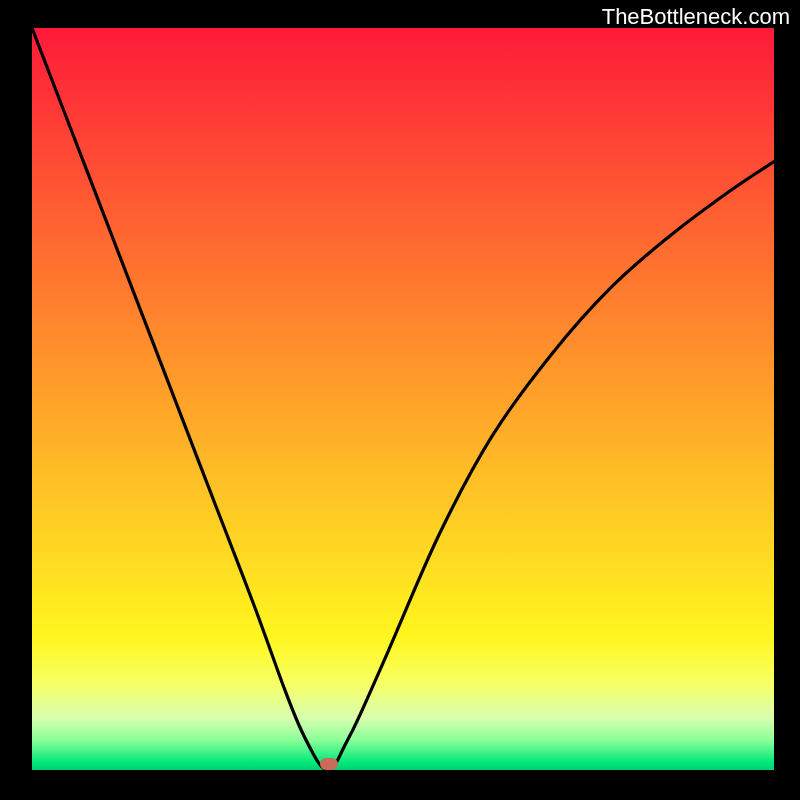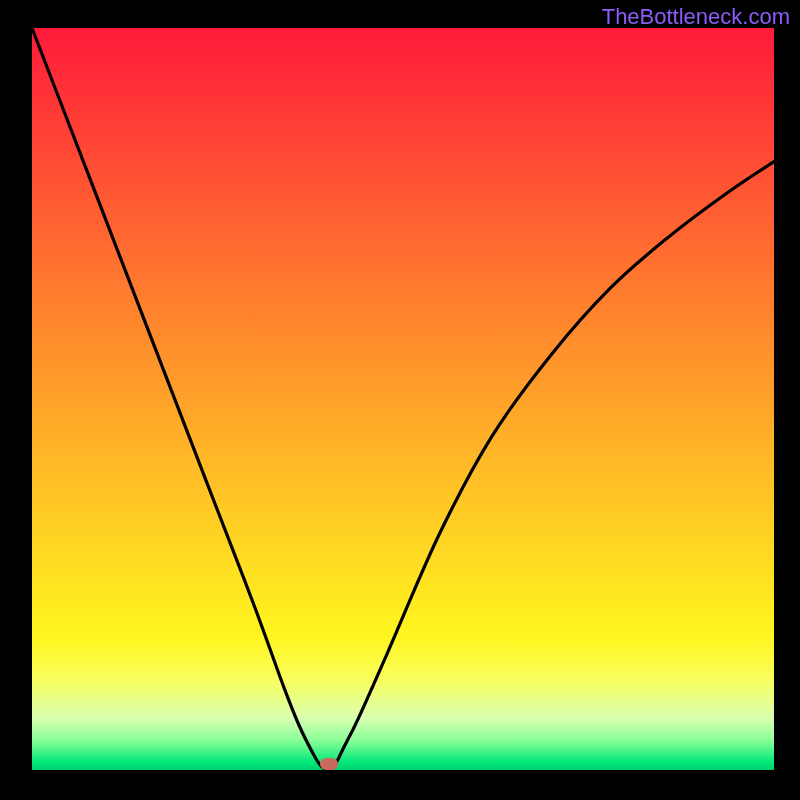--- a/index.html
+++ b/index.html
@@ -9,21 +9,21 @@
     width: 800px;
     height: 800px;
     background: #000;
     position: relative;
   }
   
   .watermark {
     position: absolute;
     top: 4px;
     right: 10px;
-    color: #8b5cf6;
+    color: #ffffff;
     font-family: Arial, Helvetica, sans-serif;
     font-size: 22px;
     font-weight: 500;
     z-index: 10;
   }
   
   .plot-area {
     position: absolute;
     left: 32px;
     top: 28px;

